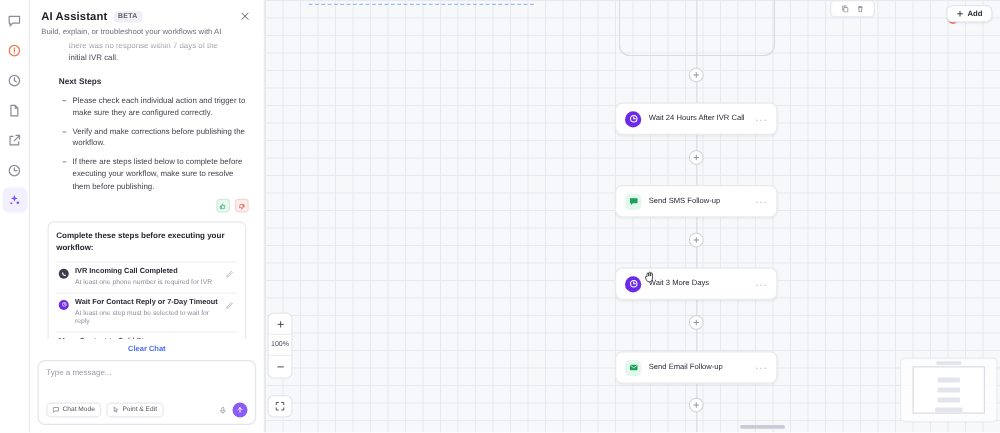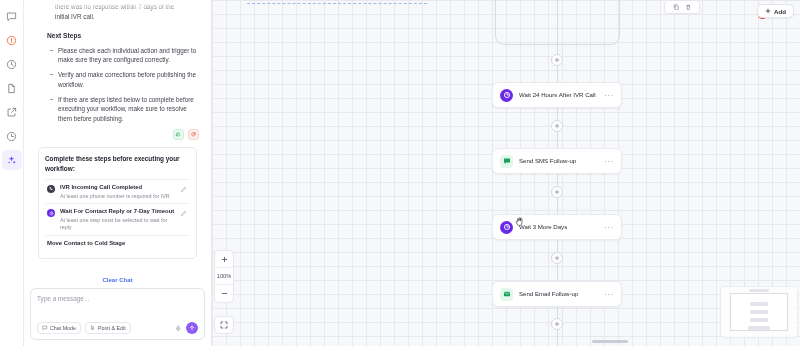--- a/index.html
+++ b/index.html
@@ -336,20 +336,32 @@
     <div class="rail-btn active">
       <svg viewBox="0 0 16 16" fill="currentColor">
           <path d="M8 1.5l1.1 2.8L12 5.4l-2.9 1.1L8 9.3 6.9 6.5 4 5.4l2.9-1.1z"></path>
           <circle cx="12" cy="10.5" r="1.5"></circle>
           <circle cx="4.5" cy="11" r="1.1"></circle>
         </svg>
     </div>
   </div>
 
   <div class="panel">
+    <div class="panel-head">
+      <div class="panel-title-row">
+        <div class="panel-title">AI Assistant</div>
+        <div class="beta-badge">BETA</div>
+        <div class="panel-close">
+          <svg viewBox="0 0 16 16" fill="none" stroke="currentColor" stroke-width="1.5" stroke-linecap="round">
+              <path d="M3 3l10 10M13 3L3 13"></path>
+            </svg>
+        </div>
+      </div>
+      <div class="panel-sub">Build, explain, or troubleshoot your workflows with AI</div>
+    </div>
 
     <div class="msg-body">
       <div class="fade-top"></div>
       <div class="msg-tail">
         <span class="clipped">there was no response within 7 days of the</span>
         <span class="clipped">initial IVR call.</span>
       </div>
       <div class="heading-next">Next Steps</div>
       <ul class="bullets">
         <li>Please check each individual action and trigger to make sure they are configured correctly.</li>

